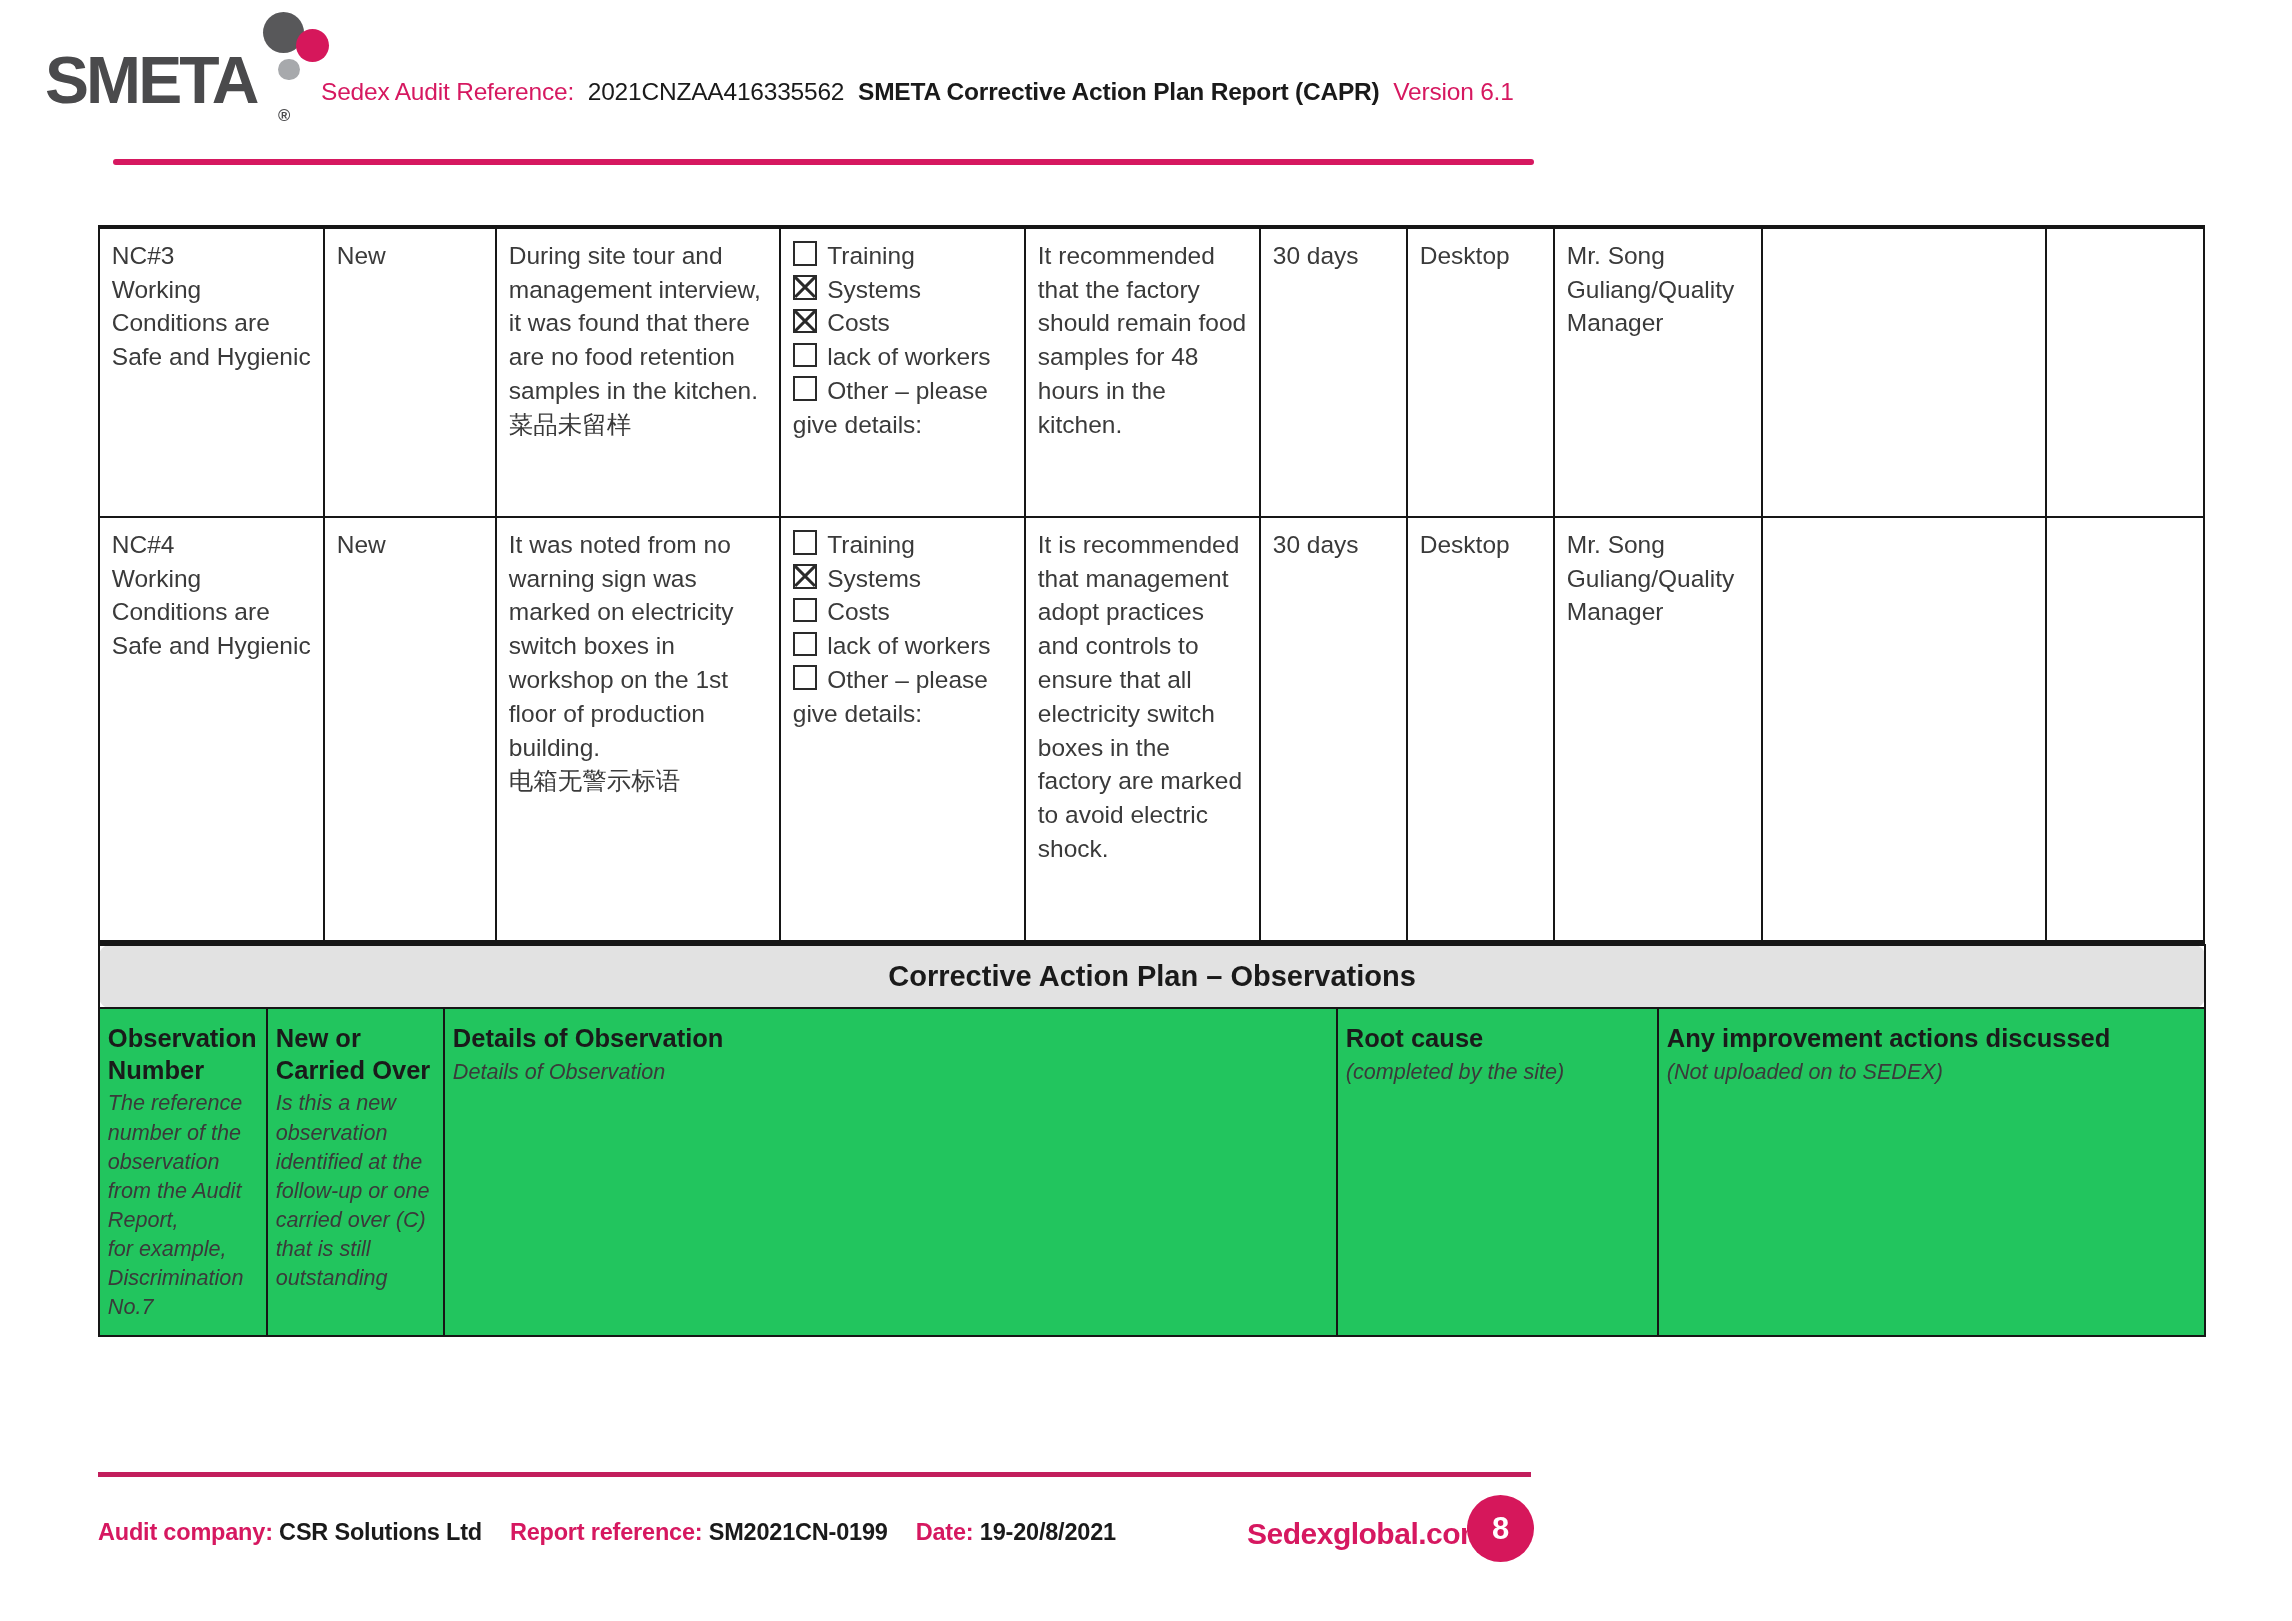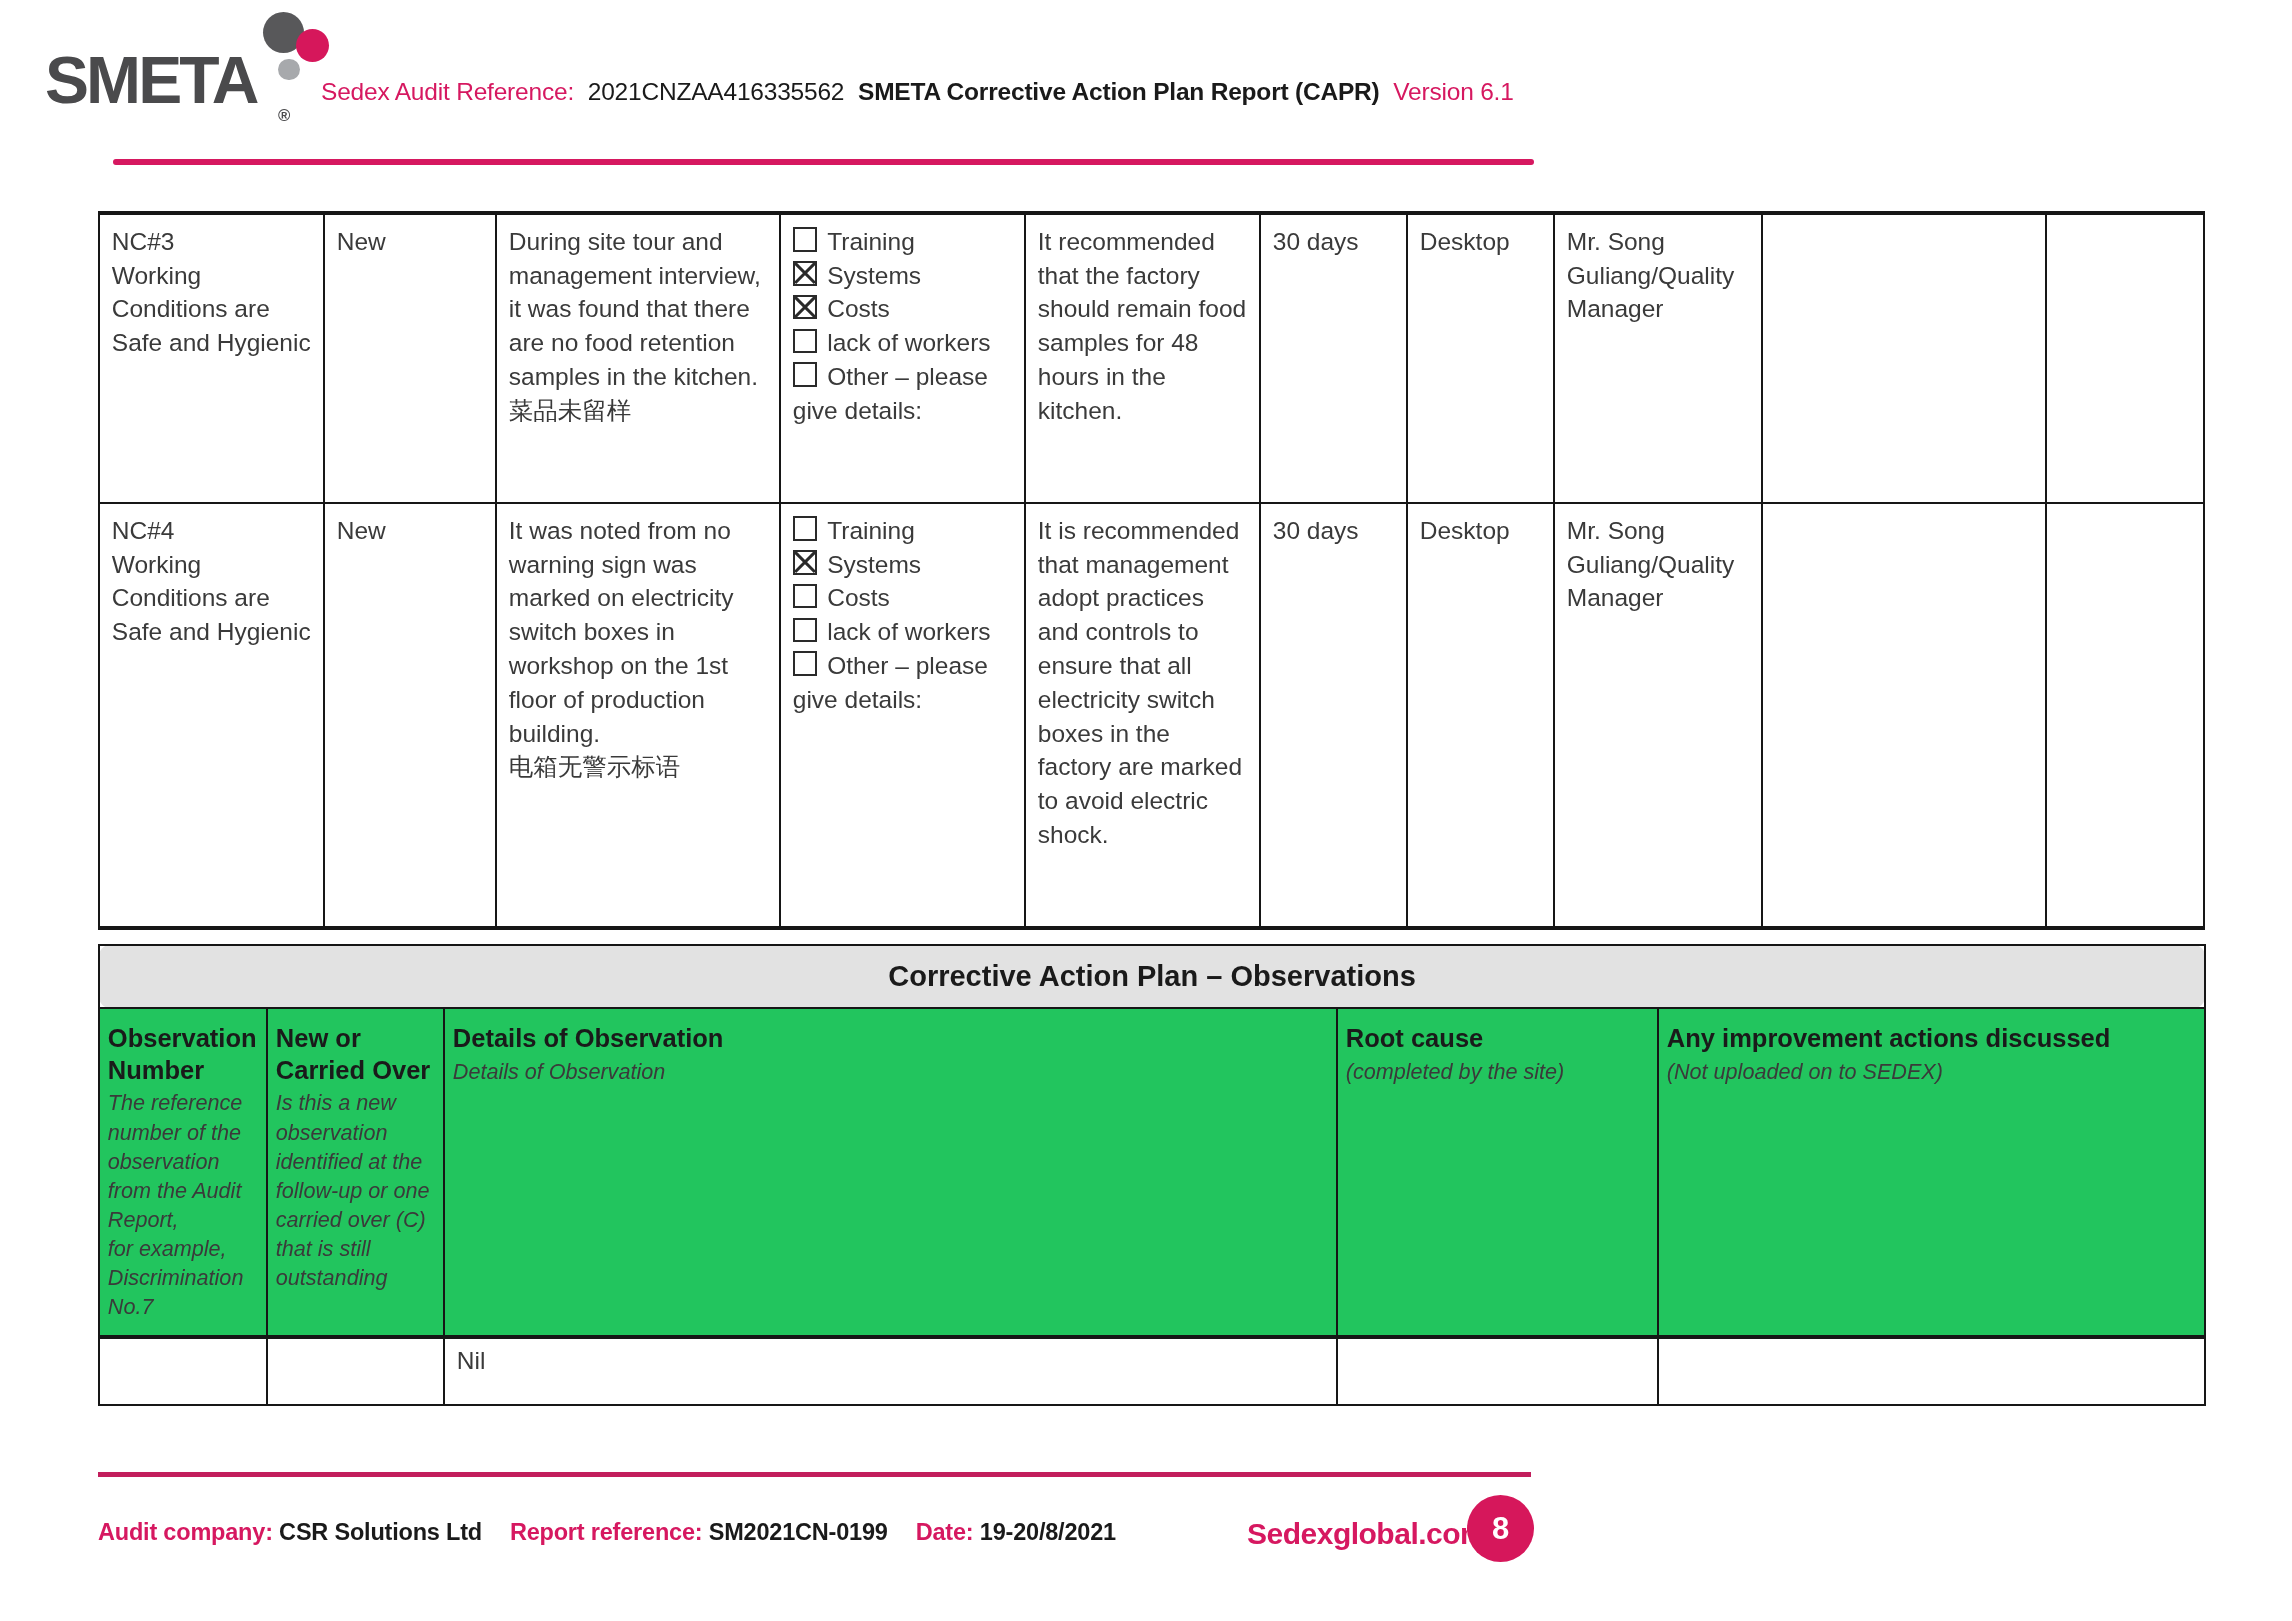--- a/index.html
+++ b/index.html
@@ -34,21 +34,21 @@
     background:#d61860; border-radius:2.9px;
   }
 
   
   table { border-collapse:collapse; table-layout:fixed; }
   .nc-table { position:absolute; left:98px; top:211px; width:2105px; }
   .nc-table td {
     border:2.9px solid #161616; vertical-align:top; padding:9.8px 11.8px;
     font-size:24.5px; line-height:1.38; color:#3a3a3a;
   }
-  .nc-table { border-top:4.9px solid #161616; border-bottom:4.9px solid #161616; }
+  .nc-table { border-top:4.9px solid #161616; border-bottom:4.9px solid #161616;margin-top:14px; }
   .ml { white-space:pre-line; }
 
   .cb-item { line-height:1.38; }
   .cb {
     display:inline-block; width:20.6px; height:20.6px; border:2.9px solid #2a2a2a;
     margin-right:9.8px; vertical-align:-2px; position:relative;
   }
   .cb-item[data-checked="true"] .cb::before,
   .cb-item[data-checked="true"] .cb::after {
     content:""; position:absolute; left:50%; top:50%; width:28px; height:2.9px; background:#2a2a2a;
@@ -193,27 +193,20 @@
       </td>
       <td>
         <div class="obs-h">Root cause</div>
         <div class="obs-sh">(completed by the site)</div>
       </td>
       <td>
         <div class="obs-h">Any improvement actions discussed</div>
         <div class="obs-sh">(Not uploaded on to SEDEX)</div>
       </td>
     </tr>
-    <tr class="obs-data">
-      <td></td>
-      <td></td>
-      <td>Nil</td>
-      <td></td>
-      <td></td>
-    </tr>
   </tbody>
     </table>
 
   <div class="rule-bottom"></div>
 
   <div class="footer-line">
     <span class="pink lbl">Audit company:</span>
     <span>CSR Solutions Ltd</span>
     <span class="pink lbl">Report reference:</span>
     <span>SM2021CN-0199</span>

